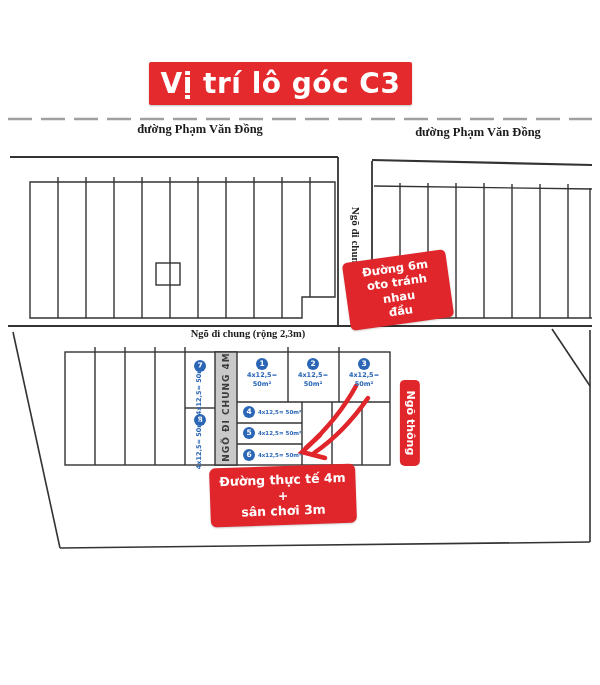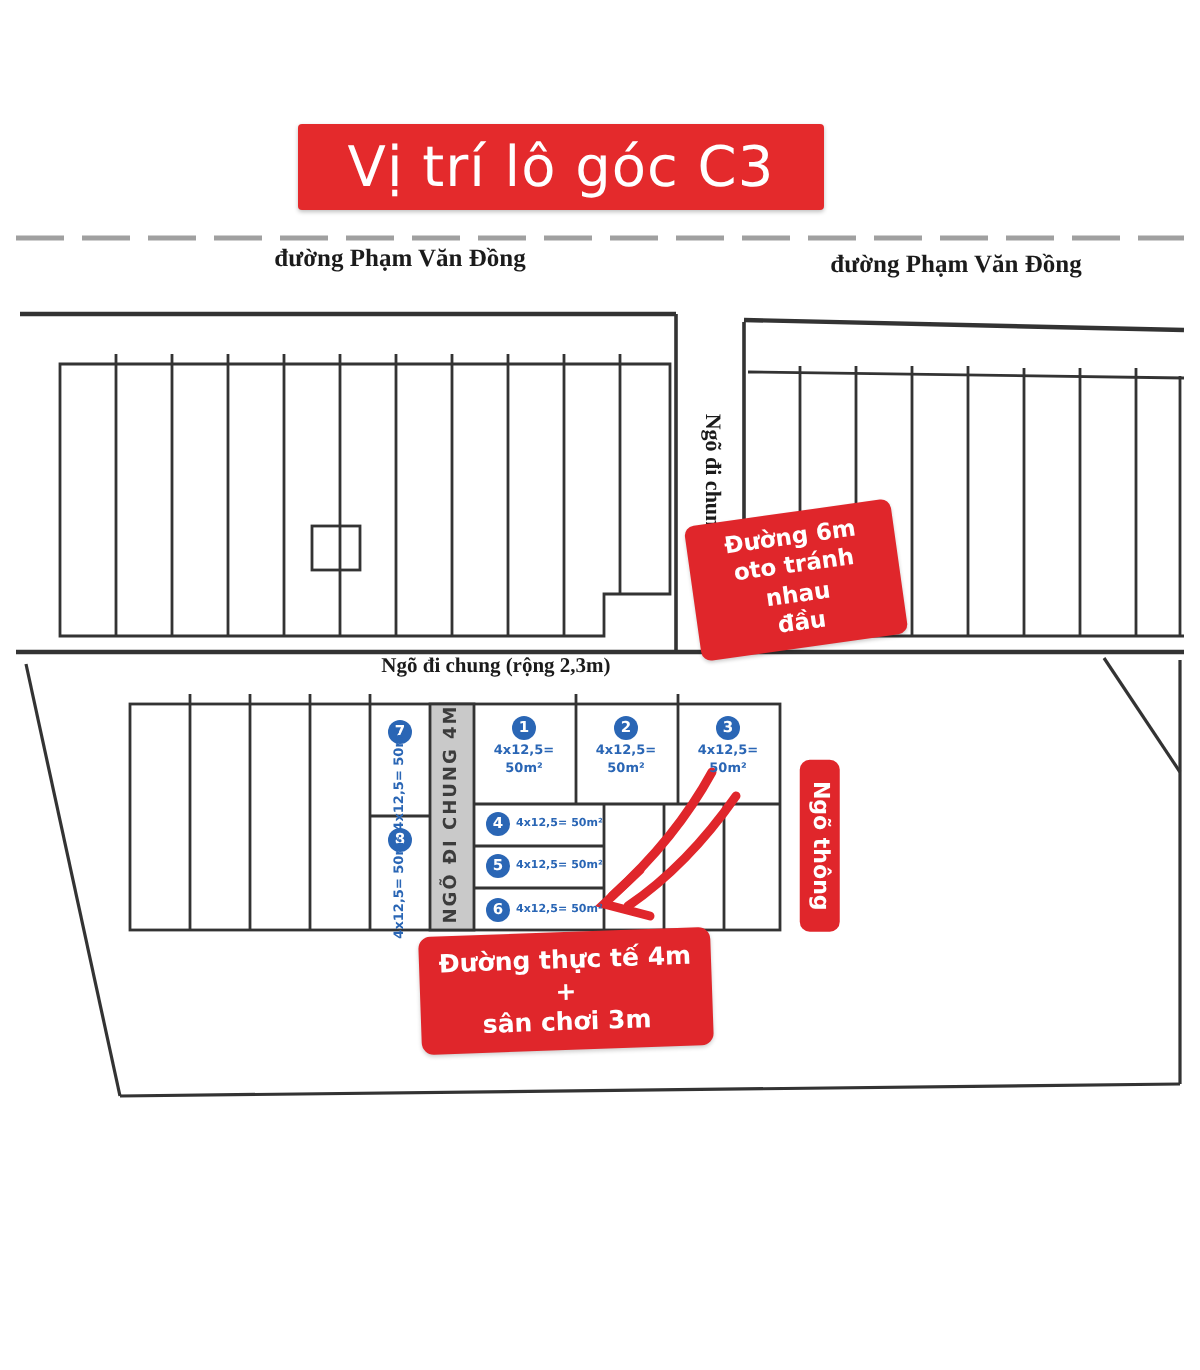--- a/index.html
+++ b/index.html
@@ -4,21 +4,21 @@
 <style>
   *{margin:0;padding:0;box-sizing:border-box}
   html,body{background:#ffffff}
   body{font-family:"DejaVu Sans","Liberation Sans",sans-serif}
   .canvas{position:relative;width:600px;height:685px;background:#ffffff;overflow:hidden;margin:0 auto}
   .abs{position:absolute}
   .serif{font-family:"Liberation Serif","DejaVu Serif",serif;font-weight:bold;color:#1b1b1b}
   .center{text-align:center}
   .title-banner{
     left:149px;top:62px;width:263px;height:43px;
-    background:#e42a2c;color:#fff;font-weight:normal;font-size:28px;line-height:43px;
+    background:#e42a2c;color:#fff;font-weight:bold;font-size:28px;line-height:43px;
     text-align:center;border-radius:2px;letter-spacing:.5px;
     box-shadow:0 1px 2px rgba(0,0,0,.25);
   }
   .street-label{font-size:12.5px}
   .alley-v-label{font-size:11px;transform:rotate(90deg);transform-origin:center}
   .row-alley-label{font-size:10.5px}
   .watermark{font-size:17px;color:#c5c5c5;letter-spacing:1.5px;opacity:.85}
   .badge{background:#e0262b;color:#fff;font-weight:bold;text-align:center;border-radius:5px;line-height:1.25}
   .badge-6m{left:346px;top:256px;width:104px;padding:5px 4px;font-size:11.5px;transform:rotate(-8deg);transform-origin:center;box-shadow:0 1px 2px rgba(0,0,0,.2)}
   .badge-ngothong{left:367px;top:413px;width:86px;padding:3px 6px;font-size:11px;transform:rotate(90deg);transform-origin:center}

